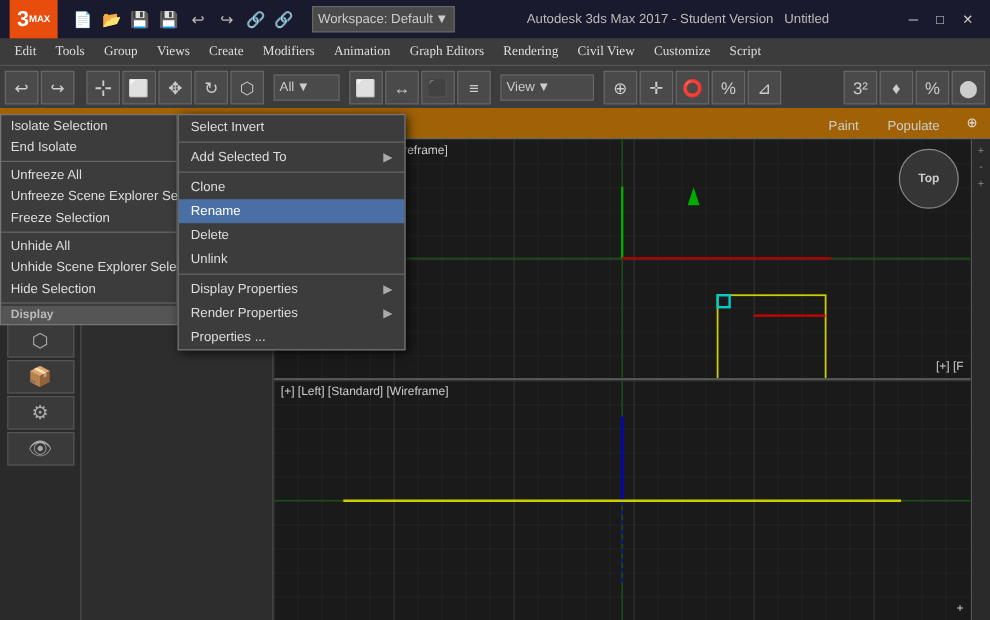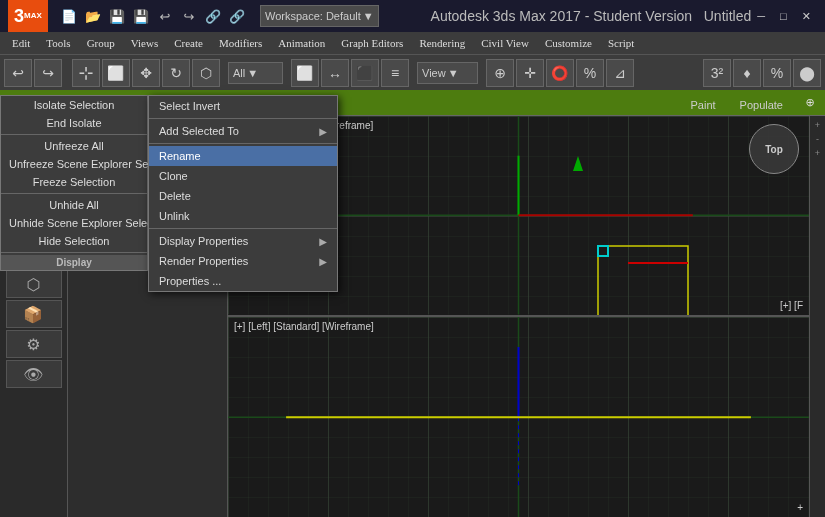--- a/index.html
+++ b/index.html
@@ -5,21 +5,21 @@
     * { margin: 0; padding: 0; box-sizing: border-box; }
     body { width: 825px; height: 517px; overflow: hidden; background: #3a3a3a; font-family: Arial, sans-serif; font-size: 11px; color: #ddd; position: relative; }
 
     
     #titlebar {
       width: 100%; height: 32px; background: #1a1a2e;
       display: flex; align-items: center; justify-content: space-between;
       padding: 0 8px; color: #ccc; font-size: 11px;
     }
     #titlebar-left { display: flex; align-items: center; gap: 4px; }
-    #titlebar-center { flex: 1; text-align: right; font-size: 14px; color: #bbb; }
+    #titlebar-center { flex: 1; text-align: center; font-size: 11px; color: #bbb; }
     #titlebar-right { color: #ccc; }
 
     .title-logo {
       width: 40px; height: 32px; background: #e84d0e;
       display: flex; align-items: center; justify-content: center;
       font-weight: bold; font-size: 18px; color: white; margin-right: 6px;
     }
 
     .toolbar-icons { display: flex; align-items: center; gap: 2px; }
     .tb-icon { width: 22px; height: 22px; display: flex; align-items: center; justify-content: center; font-size: 13px; cursor: pointer; color: #bbb; }
@@ -45,21 +45,21 @@
       width: 28px; height: 28px; display: flex; align-items: center; justify-content: center;
       background: #4a4a4a; border: 1px solid #666; cursor: pointer; font-size: 14px; color: #ccc;
     }
     .tb2-dropdown {
       height: 22px; background: #4a4a4a; border: 1px solid #666;
       padding: 0 4px; color: #ccc; font-size: 11px; display: flex; align-items: center; gap: 2px; cursor: pointer;
     }
 
     
     #tabsrow {
-      width: 100%; height: 26px; background: #4d7c0f;
+      width: 100%; height: 26px; background: #a16207;
       display: flex; align-items: flex-end;
       padding-left: 8px;
     }
     .tab {
       padding: 4px 12px; background: #4a4a4a; border: 1px solid #666;
       border-bottom: none; cursor: pointer; color: #ccc; font-size: 11px;
       margin-right: 2px;
     }
     .tab.active { background: #5a8a5a; color: #fff; }
 
@@ -139,21 +139,21 @@
       width: 50px; height: 50px;
       border-radius: 50%; background: rgba(60,60,60,0.8);
       border: 1px solid #888; display: flex; align-items: center; justify-content: center;
       color: #ccc; font-size: 10px; font-weight: bold;
     }
 
     
     #tools-panel {
       position: absolute; left: 0; top: 95px;
       background: #3c3c3c; border: 1px solid #777;
-      width: 148px; z-index: 90; text-align: center;
+      width: 148px; z-index: 90;
     }
     .tool-item {
       padding: 3px 8px; cursor: pointer; color: #ddd; font-size: 11px;
       white-space: nowrap;
     }
     .tool-section { background: #555; padding: 2px 8px; color: #bbb; font-size: 10px; font-weight: bold; }
 
     
     #right-toolbar {
       width: 16px; background: #2a2a2a; border-left: 1px solid #555;
@@ -225,21 +225,21 @@
   <div class="tb2-dropdown" style="width:55px">
     <span>All</span>
     <span>▼</span>
   </div>
   <div style="width:4px"></div>
   <div class="tb2-btn">⬜</div>
   <div class="tb2-btn">↔</div>
   <div class="tb2-btn">⬛</div>
   <div class="tb2-btn">≡</div>
   <div style="width:4px"></div>
-  <div class="tb2-dropdown" style="width:61px">
+  <div class="tb2-dropdown" style="width:78px">
     <span>View</span>
     <span>▼</span>
   </div>
   <div style="width:4px"></div>
   <div class="tb2-btn">⊕</div>
   <div class="tb2-btn">✛</div>
   <div class="tb2-btn">⭕</div>
   <div class="tb2-btn">%</div>
   <div class="tb2-btn">⊿</div>
   <div style="flex:1"></div>
@@ -313,25 +313,25 @@
   <div id="context-menu">
     <div class="ctx-item">
       <span>Select Invert</span>
     </div>
     <div class="ctx-separator"></div>
     <div class="ctx-item">
       <span>Add Selected To</span>
       <span class="ctx-arrow">▶</span>
     </div>
     <div class="ctx-separator"></div>
+    <div class="ctx-item">
+      <span>Clone</span>
+    </div>
     <div class="ctx-item highlighted">
       <span>Rename</span>
-    </div>
-    <div class="ctx-item">
-      <span>Clone</span>
     </div>
     <div class="ctx-item">
       <span>Delete</span>
     </div>
     <div class="ctx-item">
       <span>Unlink</span>
     </div>
     <div class="ctx-separator"></div>
     <div class="ctx-item">
       <span>Display Properties</span>

